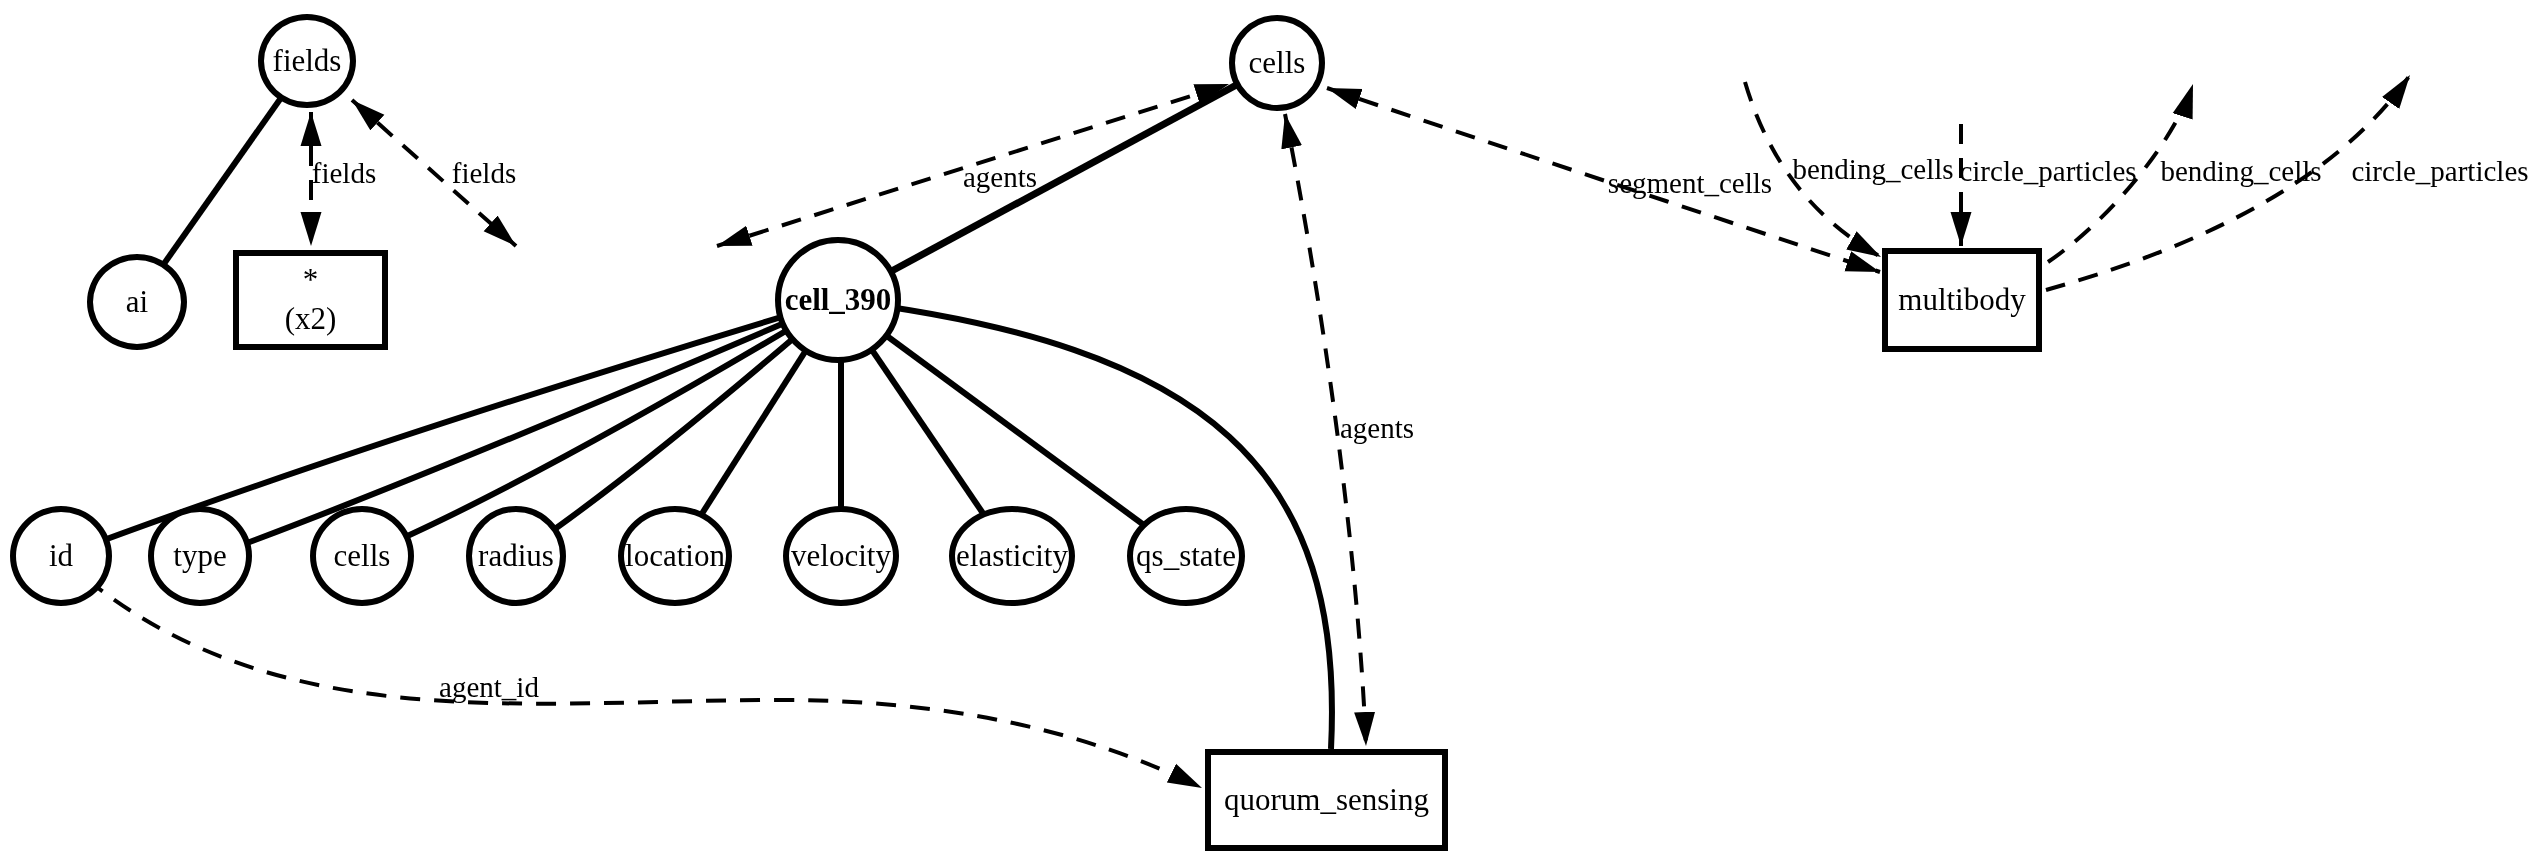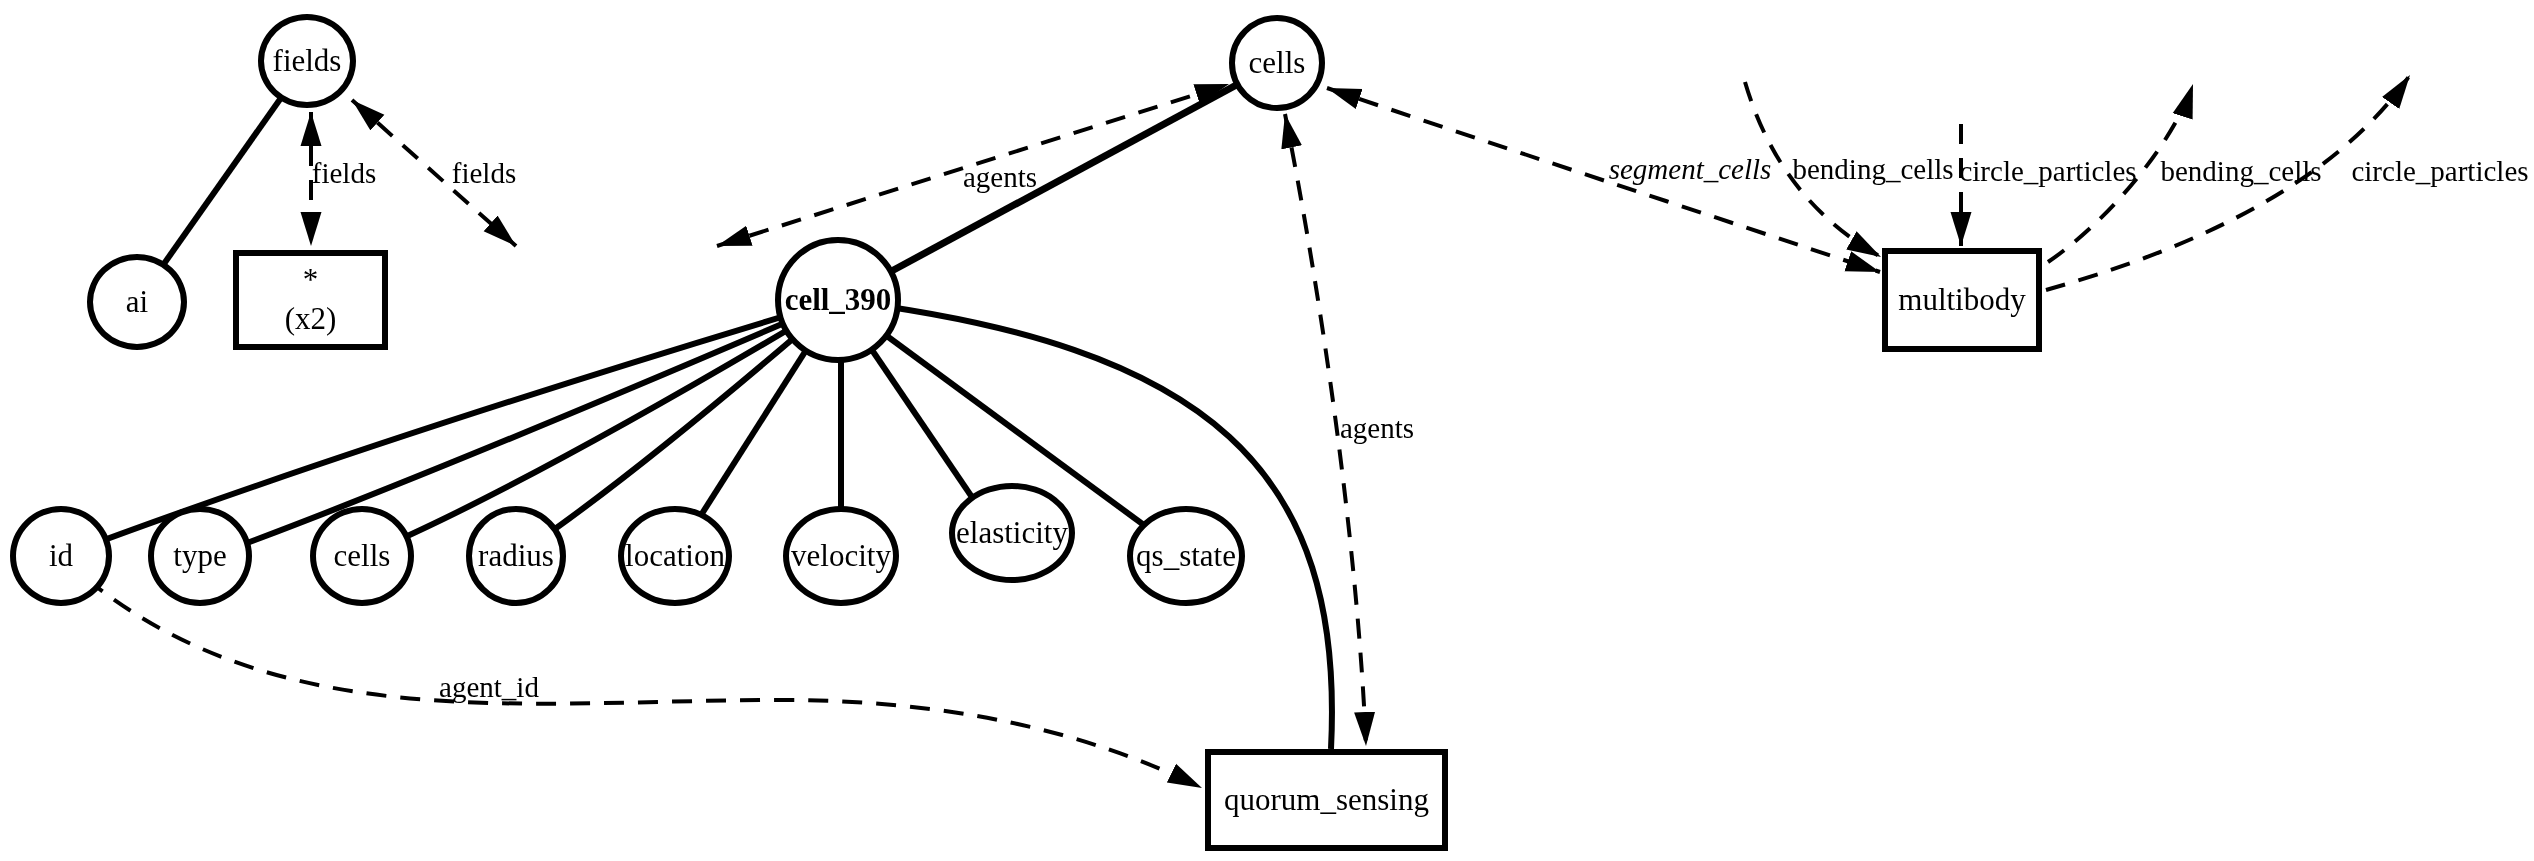--- a/index.html
+++ b/index.html
@@ -124,36 +124,36 @@
   </div>
 
   <div class="node ellipse" style="left:618px; top:506px; width:114px; height:100px;">
     <span>location</span>
   </div>
 
   <div class="node ellipse" style="left:783px; top:506px; width:116px; height:100px;">
     <span>velocity</span>
   </div>
 
-  <div class="node ellipse" style="left:949px; top:483px; width:126px; height:100px;justify-content:center;">
+  <div class="node ellipse" style="left:949px; top:506px; width:126px; height:100px;justify-content:center;">
     <span>elasticity</span>
   </div>
 
   <div class="node ellipse" style="left:1127px; top:506px; width:118px; height:100px;">
     <span>qs_state</span>
   </div>
 
   <div class="node box" style="left:1205px; top:749px; width:243px; height:102px;">
     <span>quorum_sensing</span>
   </div>
 
   <div class="edge-label" style="left:344px; top:173px;">fields</div>
   <div class="edge-label" style="left:484px; top:173px;">fields</div>
   <div class="edge-label" style="left:1000px; top:177px;">agents</div>
   <div class="edge-label" style="left:1377px; top:428px;">agents</div>
   <div class="edge-label" style="left:489px; top:687px;">agent_id</div>
-  <div class="edge-label" style="left:1690px; top:169px;font-style:italic;">segment_cells</div>
+  <div class="edge-label" style="left:1690px; top:183px;">segment_cells</div>
   <div class="edge-label" style="left:1873px; top:169px;">bending_cells</div>
   <div class="edge-label" style="left:2048px; top:171px;">circle_particles</div>
   <div class="edge-label" style="left:2241px; top:171px;">bending_cells</div>
   <div class="edge-label" style="left:2440px; top:171px;">circle_particles</div>
 
 </div>
 
 </body></html>

